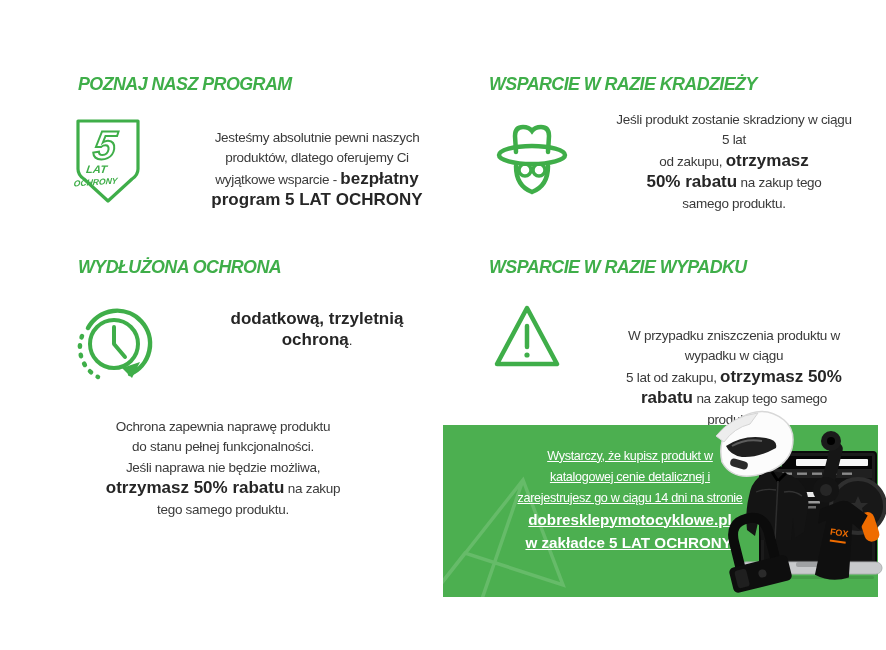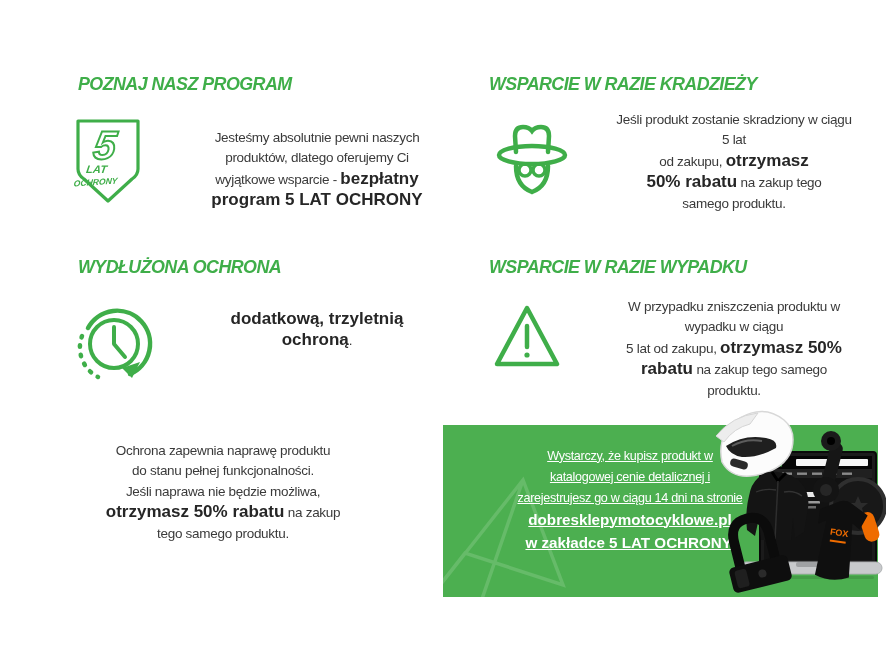--- a/index.html
+++ b/index.html
@@ -50,21 +50,21 @@
 <svg class="icon" style="left:70px;top:298px" width="90" height="90" viewBox="0 0 90 90">
   <circle cx="44" cy="46" r="24" fill="none" stroke="#3fae49" stroke-width="4"></circle>
   <path d="M44,46 L44,29 M44,46 L55,59" fill="none" stroke="#3fae49" stroke-width="4" stroke-linecap="round"></path>
   <path d="M18,30 A33,33 0 1 1 60,76" fill="none" stroke="#3fae49" stroke-width="4.5" stroke-linecap="round"></path>
   <path d="M70,64 L62,80 L52,70 Z" fill="#3fae49"></path>
   <path d="M12,38 A33,33 0 0 0 28,79" fill="none" stroke="#3fae49" stroke-width="4.5" stroke-dasharray="1.5,8" stroke-linecap="round"></path>
 </svg>
 <p class="txt" style="left:172px;top:295px"><strong>dodatkową, trzyletnią
 ochroną</strong><span>.</span></p>
 
-<p class="txt" style="left:78px;top:427px"><span>Ochrona zapewnia naprawę produktu
+<p class="txt" style="left:78px;top:403px"><span>Ochrona zapewnia naprawę produktu
 do stanu pełnej funkcjonalności.
 Jeśli naprawa nie będzie możliwa,
 </span><strong>otrzymasz 50% rabatu</strong><span> na zakup
 tego samego produktu.</span></p>
 
 <div class="h" style="left:489px;top:73px">WSPARCIE W RAZIE KRADZIEŻY</div>
 
 <svg class="icon" style="left:492px;top:122px" width="80" height="78" viewBox="0 0 80 78">
   <path d="M24,30 L23,14 Q23,5 31,5 Q37,5 40,9 Q43,5 49,5 Q57,5 57,14 L56,30" fill="none" stroke="#3fae49" stroke-width="4.5" stroke-linecap="round"></path>
   <ellipse cx="40" cy="33" rx="33" ry="9" fill="none" stroke="#3fae49" stroke-width="4.5"></ellipse>
@@ -79,21 +79,21 @@
 50% rabatu</strong><span> na zakup tego
 samego produktu.</span></p>
 
 <div class="h" style="left:489px;top:256px">WSPARCIE W RAZIE WYPADKU</div>
 
 <svg class="icon" style="left:492px;top:302px" width="70" height="70" viewBox="0 0 70 70">
   <path d="M35,6 L65,62 L5,62 Z" fill="none" stroke="#3fae49" stroke-width="4.5" stroke-linejoin="round"></path>
   <path d="M35,24 L35,45" stroke="#3fae49" stroke-width="4.5" stroke-linecap="round"></path>
   <circle cx="35" cy="53" r="2.6" fill="#3fae49"></circle>
 </svg>
-<p class="txt" style="left:589px;top:283px"><span>W przypadku zniszczenia produktu w
+<p class="txt" style="left:589px;top:312px"><span>W przypadku zniszczenia produktu w
 wypadku w ciągu
 5 lat od zakupu, </span><strong>otrzymasz 50%
 rabatu</strong><span> na zakup tego samego
 produktu.</span></p>
 
 <div class="promo">
   <svg class="star" width="240" height="200" viewBox="0 0 240 200">
     <path d="M-20,210 L110,45 L150,150 L52,118 Z M110,45 L60,190" fill="none" stroke="#66bb69" stroke-width="3.5"></path>
   </svg>
   <p class="txt"><span>Wystarczy, że kupisz produkt w

